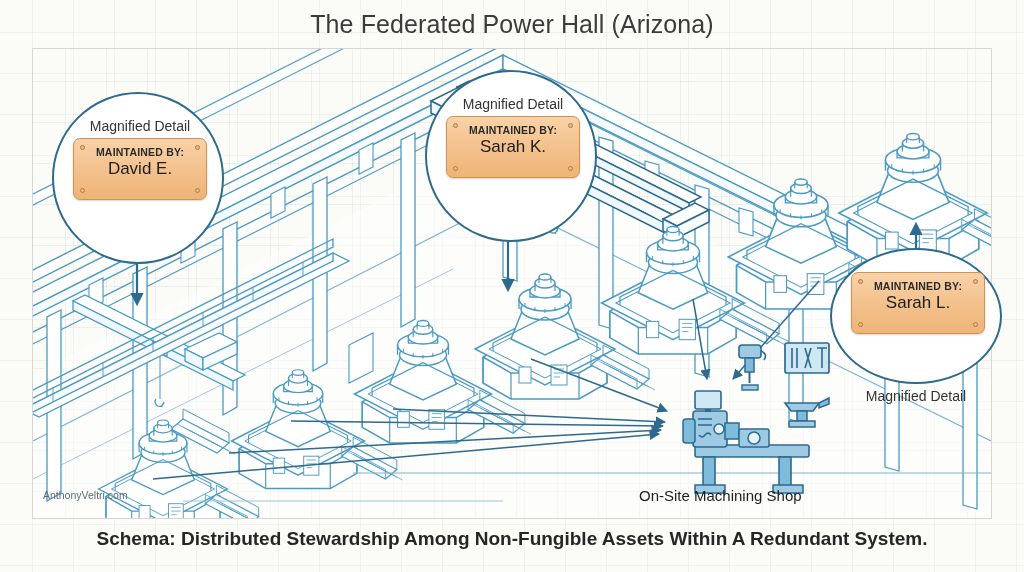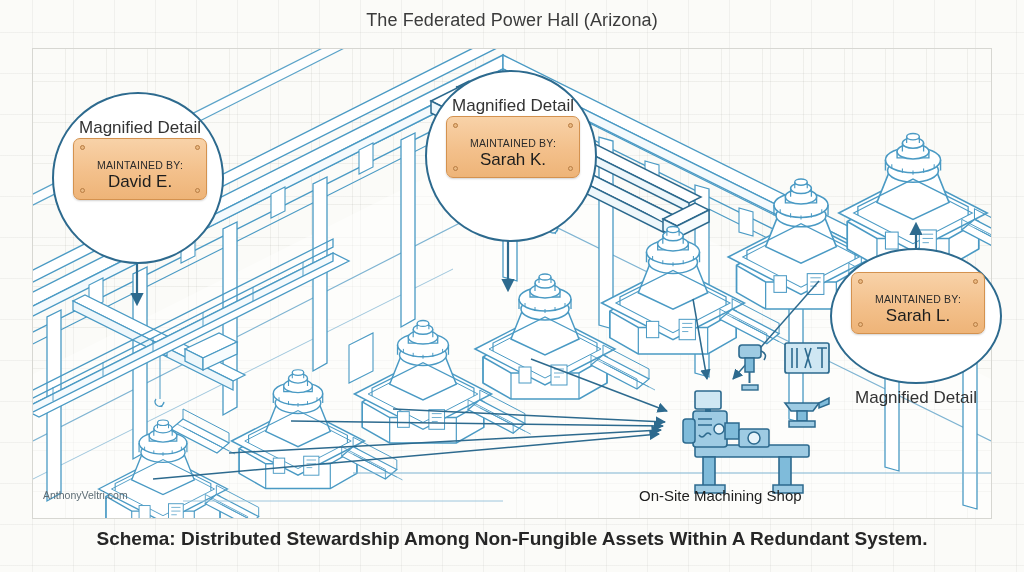--- a/index.html
+++ b/index.html
@@ -15,21 +15,21 @@
     background-image:
       linear-gradient(to right, rgba(150,150,140,.10) 1px, transparent 1px),
       linear-gradient(to bottom, rgba(150,150,140,.10) 1px, transparent 1px);
     background-size:41px 41px;
     background-position:-9px -9px;
     pointer-events:none;
   }
   .title{
     position:absolute;top:10px;left:0;width:1024px;
     text-align:center;
-    font-size:18px;color:#3b3b3b;font-weight:400;
+    font-size:25px;color:#3b3b3b;font-weight:400;
     letter-spacing:.1px;
   }
   .panel{
     position:absolute;left:32px;top:48px;
     width:958px;height:469px;
     border:1px solid #d7d7d2;
     background:transparent;
     overflow:hidden;
   }
   .panel-grid{
@@ -50,32 +50,32 @@
     font-size:10.5px;color:#5c6b73;
   }
   
   .bubble{
     position:absolute;border-radius:50%;
     background:#ffffff;border:2.6px solid #2d6a8e;
     box-sizing:border-box;
   }
   .bubble-label{
     position:absolute;text-align:center;
-    font-size:17px;color:#333;white-space:nowrap;
+    font-size:14px;color:#333;white-space:nowrap;
   }
   .plate{
     position:absolute;
     background:linear-gradient(180deg,#f8d2a8 0%, #f3c08b 55%, #eeb478 100%);
     border:1.6px solid #d4924f;
     border-radius:7px;
     box-shadow:0 1px 2px rgba(0,0,0,.18);
     box-sizing:border-box;
     text-align:center;
   }
-  .plate .lead{font-size:10.5px;color:#2b2b2b;letter-spacing:.2px;margin-top:20px;}
+  .plate .lead{font-size:10.5px;color:#2b2b2b;letter-spacing:.2px;margin-top:7px;font-weight:bold;}
   .plate .nm{font-size:17px;color:#1d1d1d;margin-top:1px;}
   .screw{
     position:absolute;width:5px;height:5px;border-radius:50%;
     background:#e7b display;
     background:#e9b881;border:1px solid #b77c42;
     box-sizing:border-box;
   }
   .shop-label{
     position:absolute;font-size:15px;color:#1d1d1d;white-space:nowrap;
   }

